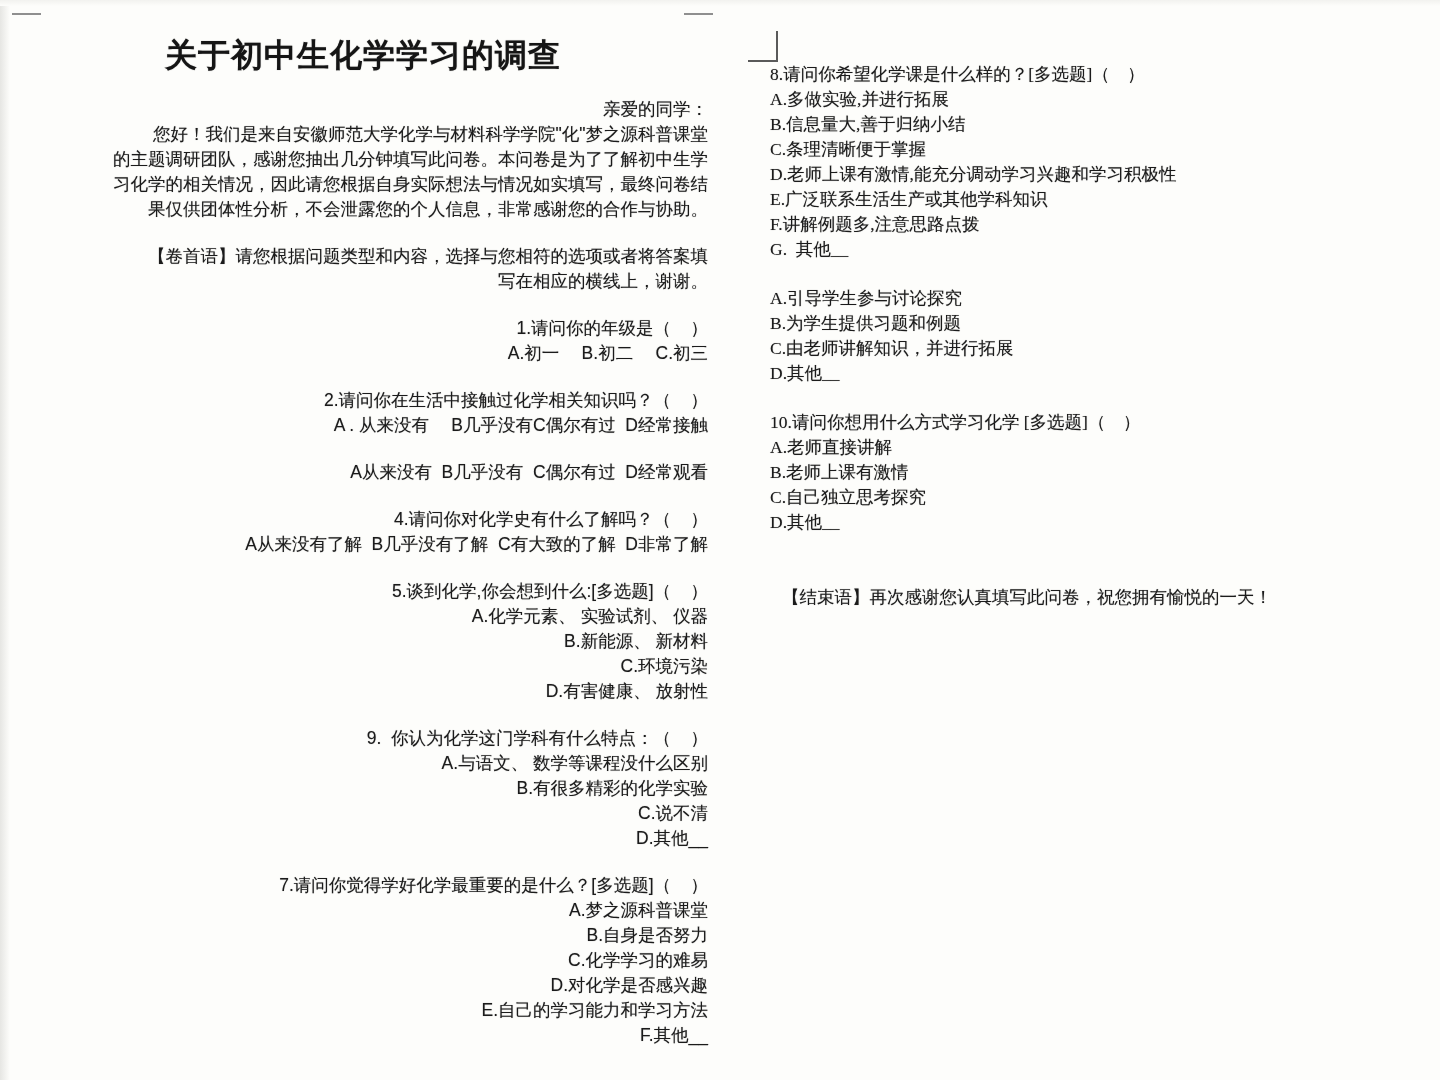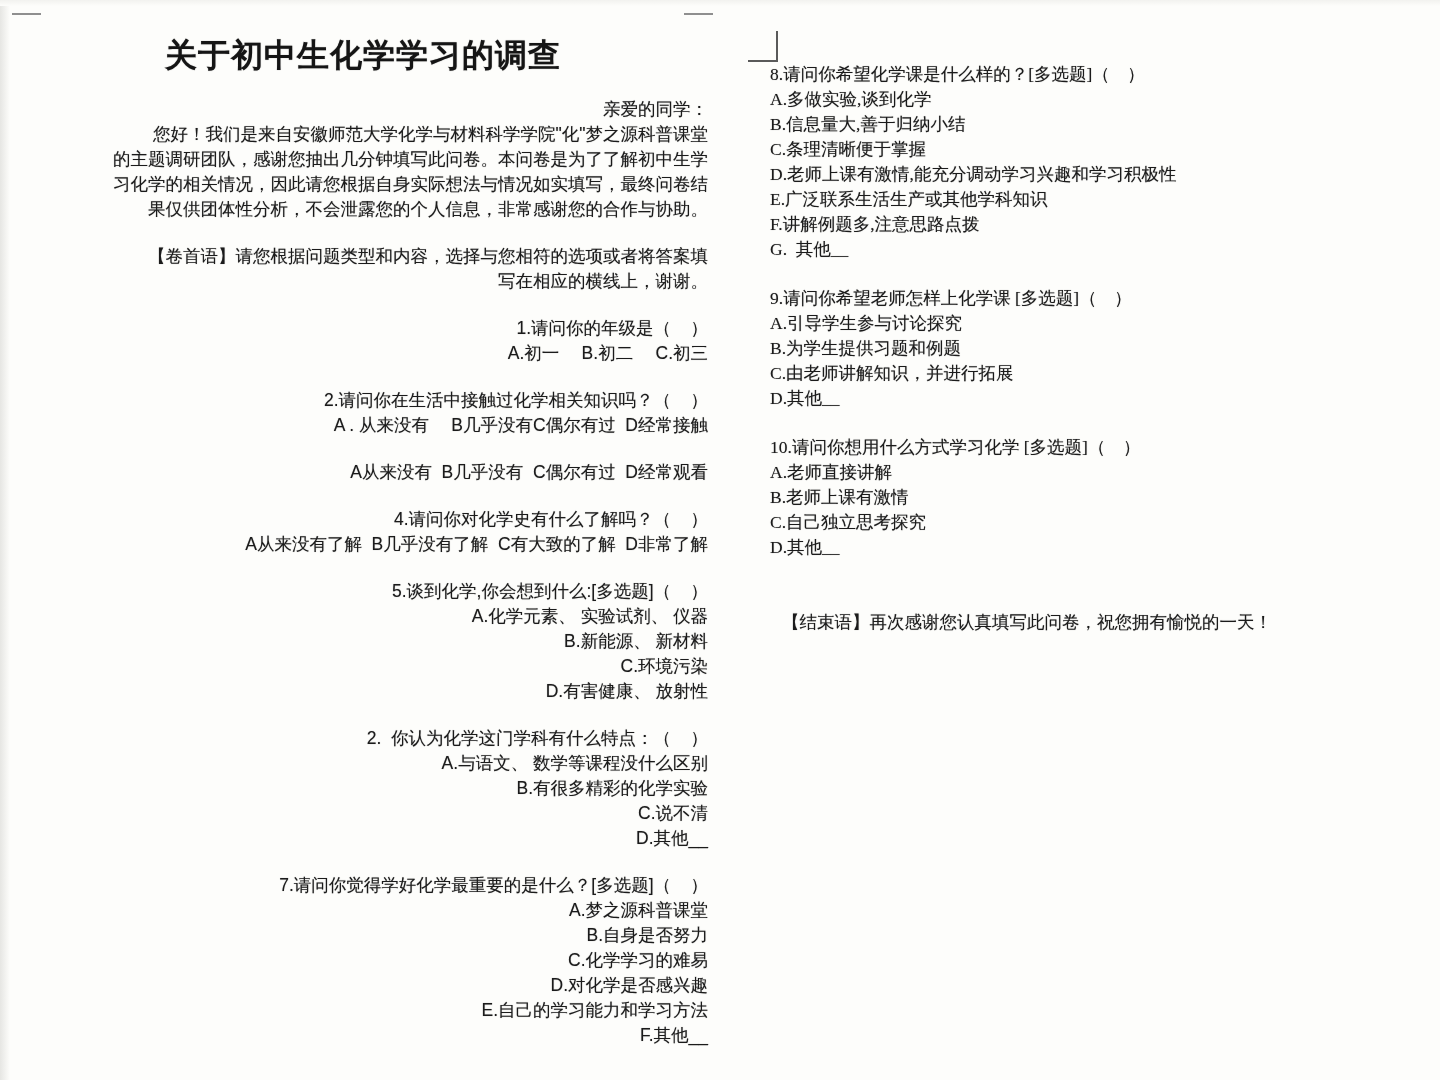--- a/index.html
+++ b/index.html
@@ -111,21 +111,21 @@
           <div class="line q-option">A从来没有了解  B几乎没有了解  C有大致的了解  D非常了解</div>
         </div>
         <div class="block">
           <div class="line q-title">5.谈到化学,你会想到什么:[多选题]（    ）</div>
           <div class="line q-option">A.化学元素、 实验试剂、 仪器</div>
           <div class="line q-option">B.新能源、 新材料</div>
           <div class="line q-option">C.环境污染</div>
           <div class="line q-option">D.有害健康、 放射性</div>
         </div>
         <div class="block">
-          <div class="line q-title">2.  你认为化学这门学科有什么特点：（    ）</div>
+          <div class="line q-title">9.  你认为化学这门学科有什么特点：（    ）</div>
           <div class="line q-option">A.与语文、 数学等课程没什么区别</div>
           <div class="line q-option">B.有很多精彩的化学实验</div>
           <div class="line q-option">C.说不清</div>
           <div class="line q-option">D.其他__</div>
         </div>
         <div class="block">
           <div class="line q-title">7.请问你觉得学好化学最重要的是什么？[多选题]（    ）</div>
           <div class="line q-option">A.梦之源科普课堂</div>
           <div class="line q-option">B.自身是否努力</div>
           <div class="line q-option">C.化学学习的难易</div>
@@ -133,30 +133,29 @@
           <div class="line q-option">E.自己的学习能力和学习方法</div>
           <div class="line q-option">F.其他__</div>
         </div>
       </div>
   </div>
 
   <div class="col col-right">
     <div id="right-questions">
         <div class="block">
           <div class="line q-title">8.请问你希望化学课是什么样的？[多选题]（    ）</div>
-          <div class="line q-option">A.多做实验,谈到化学</div>
+          <div class="line q-option">A.多做实验,并进行拓展</div>
           <div class="line q-option">B.信息量大,善于归纳小结</div>
           <div class="line q-option">C.条理清晰便于掌握</div>
           <div class="line q-option">D.老师上课有激情,能充分调动学习兴趣和学习积极性</div>
           <div class="line q-option">E.广泛联系生活生产或其他学科知识</div>
           <div class="line q-option">F.讲解例题多,注意思路点拨</div>
           <div class="line q-option">G.  其他__</div>
         </div>
         <div class="block">
-          <div class="line q-title">9.请问你希望老师怎样上化学课 [多选题]（    ）</div>
           <div class="line q-option">A.引导学生参与讨论探究</div>
           <div class="line q-option">B.为学生提供习题和例题</div>
           <div class="line q-option">C.由老师讲解知识，并进行拓展</div>
           <div class="line q-option">D.其他__</div>
         </div>
         <div class="block">
           <div class="line q-title">10.请问你想用什么方式学习化学 [多选题]（    ）</div>
           <div class="line q-option">A.老师直接讲解</div>
           <div class="line q-option">B.老师上课有激情</div>
           <div class="line q-option">C.自己独立思考探究</div>

